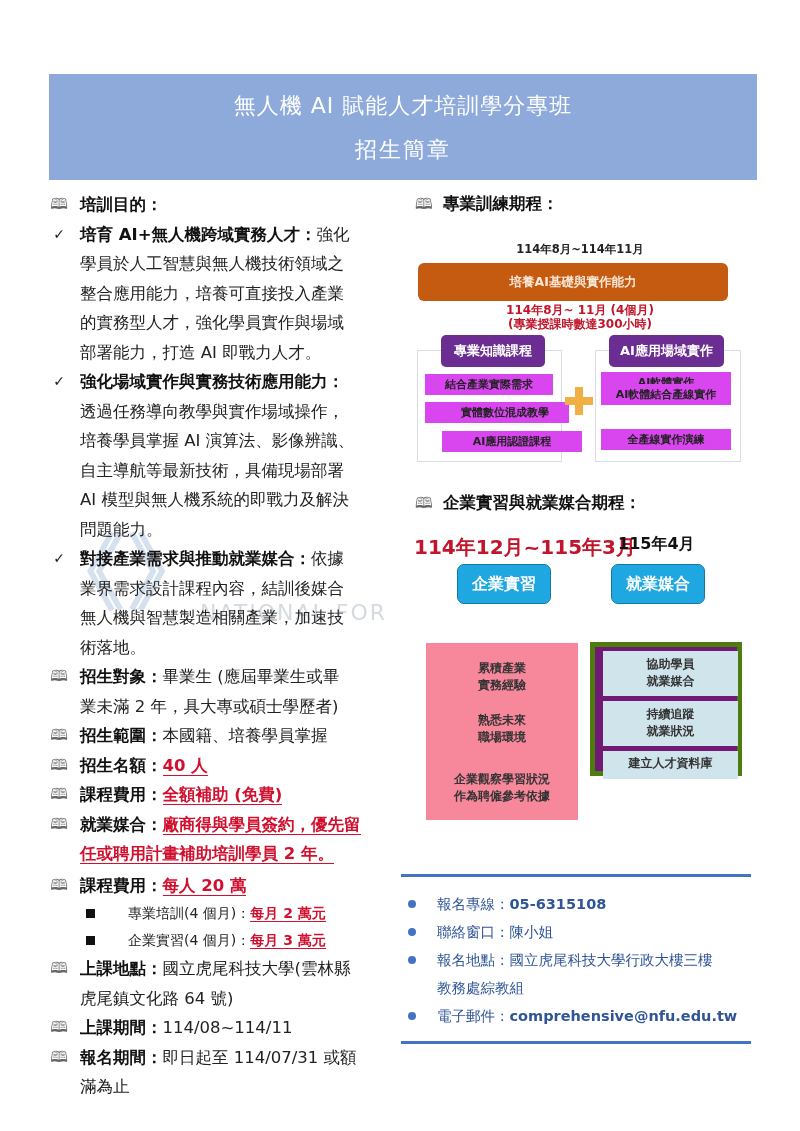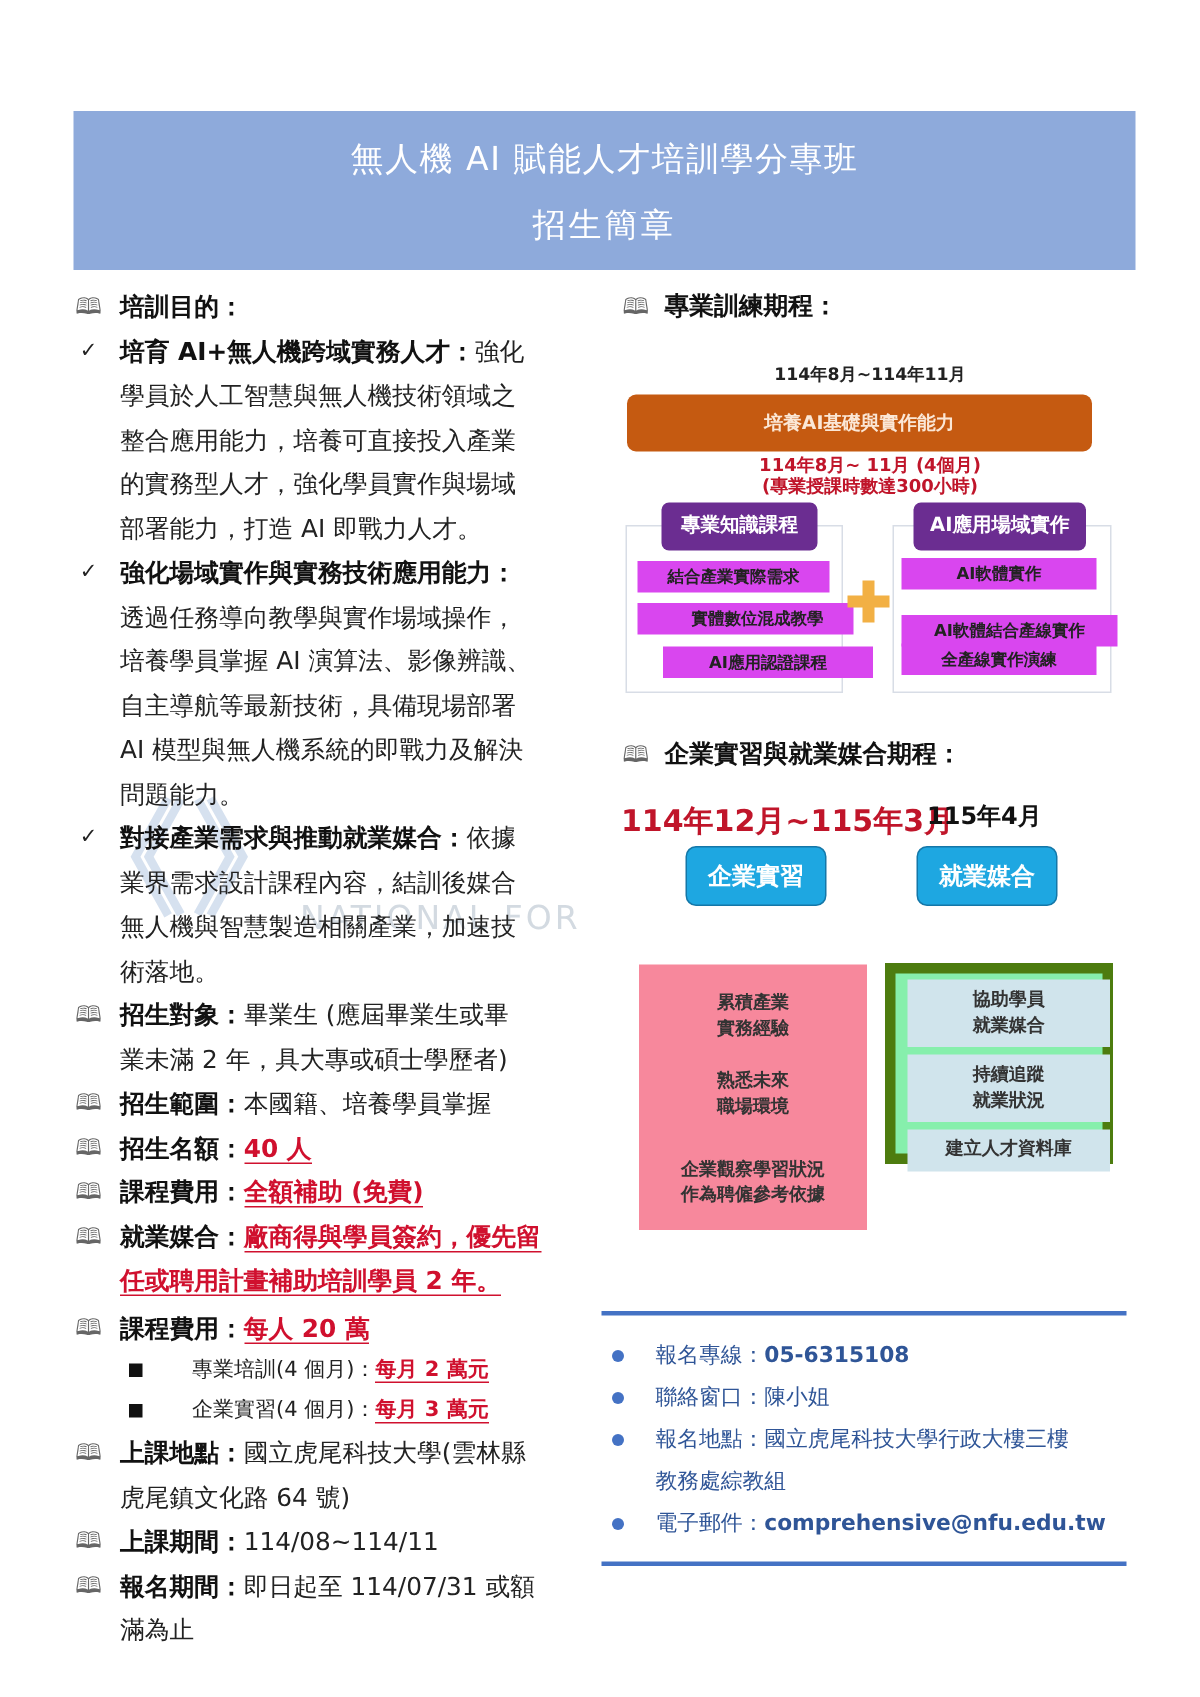--- a/index.html
+++ b/index.html
@@ -49,21 +49,21 @@
   .plus::before { content: ""; position: absolute; left: 10px; top: 0; width: 8px; height: 28px; background: #f2b044; }
   .plus::after { content: ""; position: absolute; left: 0; top: 10px; width: 28px; height: 8px; background: #f2b044; }
   .date-red { position: absolute; left: 9px; top: 344px; color: #c0152a; font-size: 20px; font-weight: bold; }
   .date-blk { position: absolute; left: 213px; top: 344px; color: #111; font-size: 16px; font-weight: bold; }
   .bbtn { position: absolute; width: 94px; height: 40px; background: #1ea7e1; border: 1.5px solid #1477a8; border-radius: 7px; color: #fff; font-size: 16px; font-weight: bold; text-align: center; line-height: 38px; }
   .bbtn.a { left: 52px; top: 374px; }
   .bbtn.b { left: 206px; top: 374px; }
 
   .pink { position: absolute; left: 21px; top: 453px; width: 152px; height: 177px; background: #f7889c; color: #333; font-size: 12px; text-align: center; line-height: 17px; font-weight: bold; }
   .pink .p { position: absolute; left: 0; right: 0; }
-  .lbox { position: absolute; left: 185px; top: 452px; width: 152px; height: 134px; border: 7px solid #4d7c0f; background: #86efac; }
+  .lbox { position: absolute; left: 185px; top: 452px; width: 152px; height: 134px; border: 5px solid #4d7c0f; background: #701a75; }
   .lblue { position: absolute; left: 8px; width: 135px; background: #d0e4ec; color: #333; font-size: 12px; text-align: center; line-height: 17px; font-weight: bold; }
 
   .contact { position: absolute; left: 401px; top: 874px; width: 350px; }
   .hrule { position: absolute; left: 0; width: 350px; height: 3px; background: #4472c4; }
   .citem { position: absolute; left: 0; width: 360px; color: #2f5597; font-size: 14.5px; line-height: 28px; padding-left: 36px; }
   .citem .dot { position: absolute; left: 7px; top: 10px; width: 8px; height: 8px; border-radius: 50%; background: #4472c4; }
   .citem .v { font-weight: bold; }
 </style>
 </head>
 <body>
@@ -188,21 +188,21 @@
   <div class="ptag l">專業知識課程</div>
   <div class="ptag r">AI應用場域實作</div>
 
   <div class="tan" style="left:20px; top:184px; width:128px;">結合產業實際需求</div>
   <div class="tan" style="left:20px; top:212px; width:144px;padding-left:16px;">實體數位混成教學</div>
   <div class="tan" style="left:20px; top:241px; width:140px;margin-left:17px;">AI應用認證課程</div>
 
   <div class="plus"></div>
 
   <div class="tan" style="left:196px; top:182px; width:130px;">AI軟體實作</div>
-  <div class="tan" style="left:196px; top:220px; width:144px;">AI軟體結合產線實作</div>
+  <div class="tan" style="left:196px; top:194px; width:130px;">AI軟體結合產線實作</div>
   <div class="tan" style="left:196px; top:239px; width:130px;">全產線實作演練</div>
 
   <div class="sec-title" style="position:absolute; top:299px; width:350px;">
     <span class="ic">🕮</span>
     <span>企業實習與就業媒合期程：</span>
   </div>
 
   <div class="date-red">114年12月~115年3月</div>
   <div class="date-blk">115年4月</div>
   <div class="bbtn a">企業實習</div>

